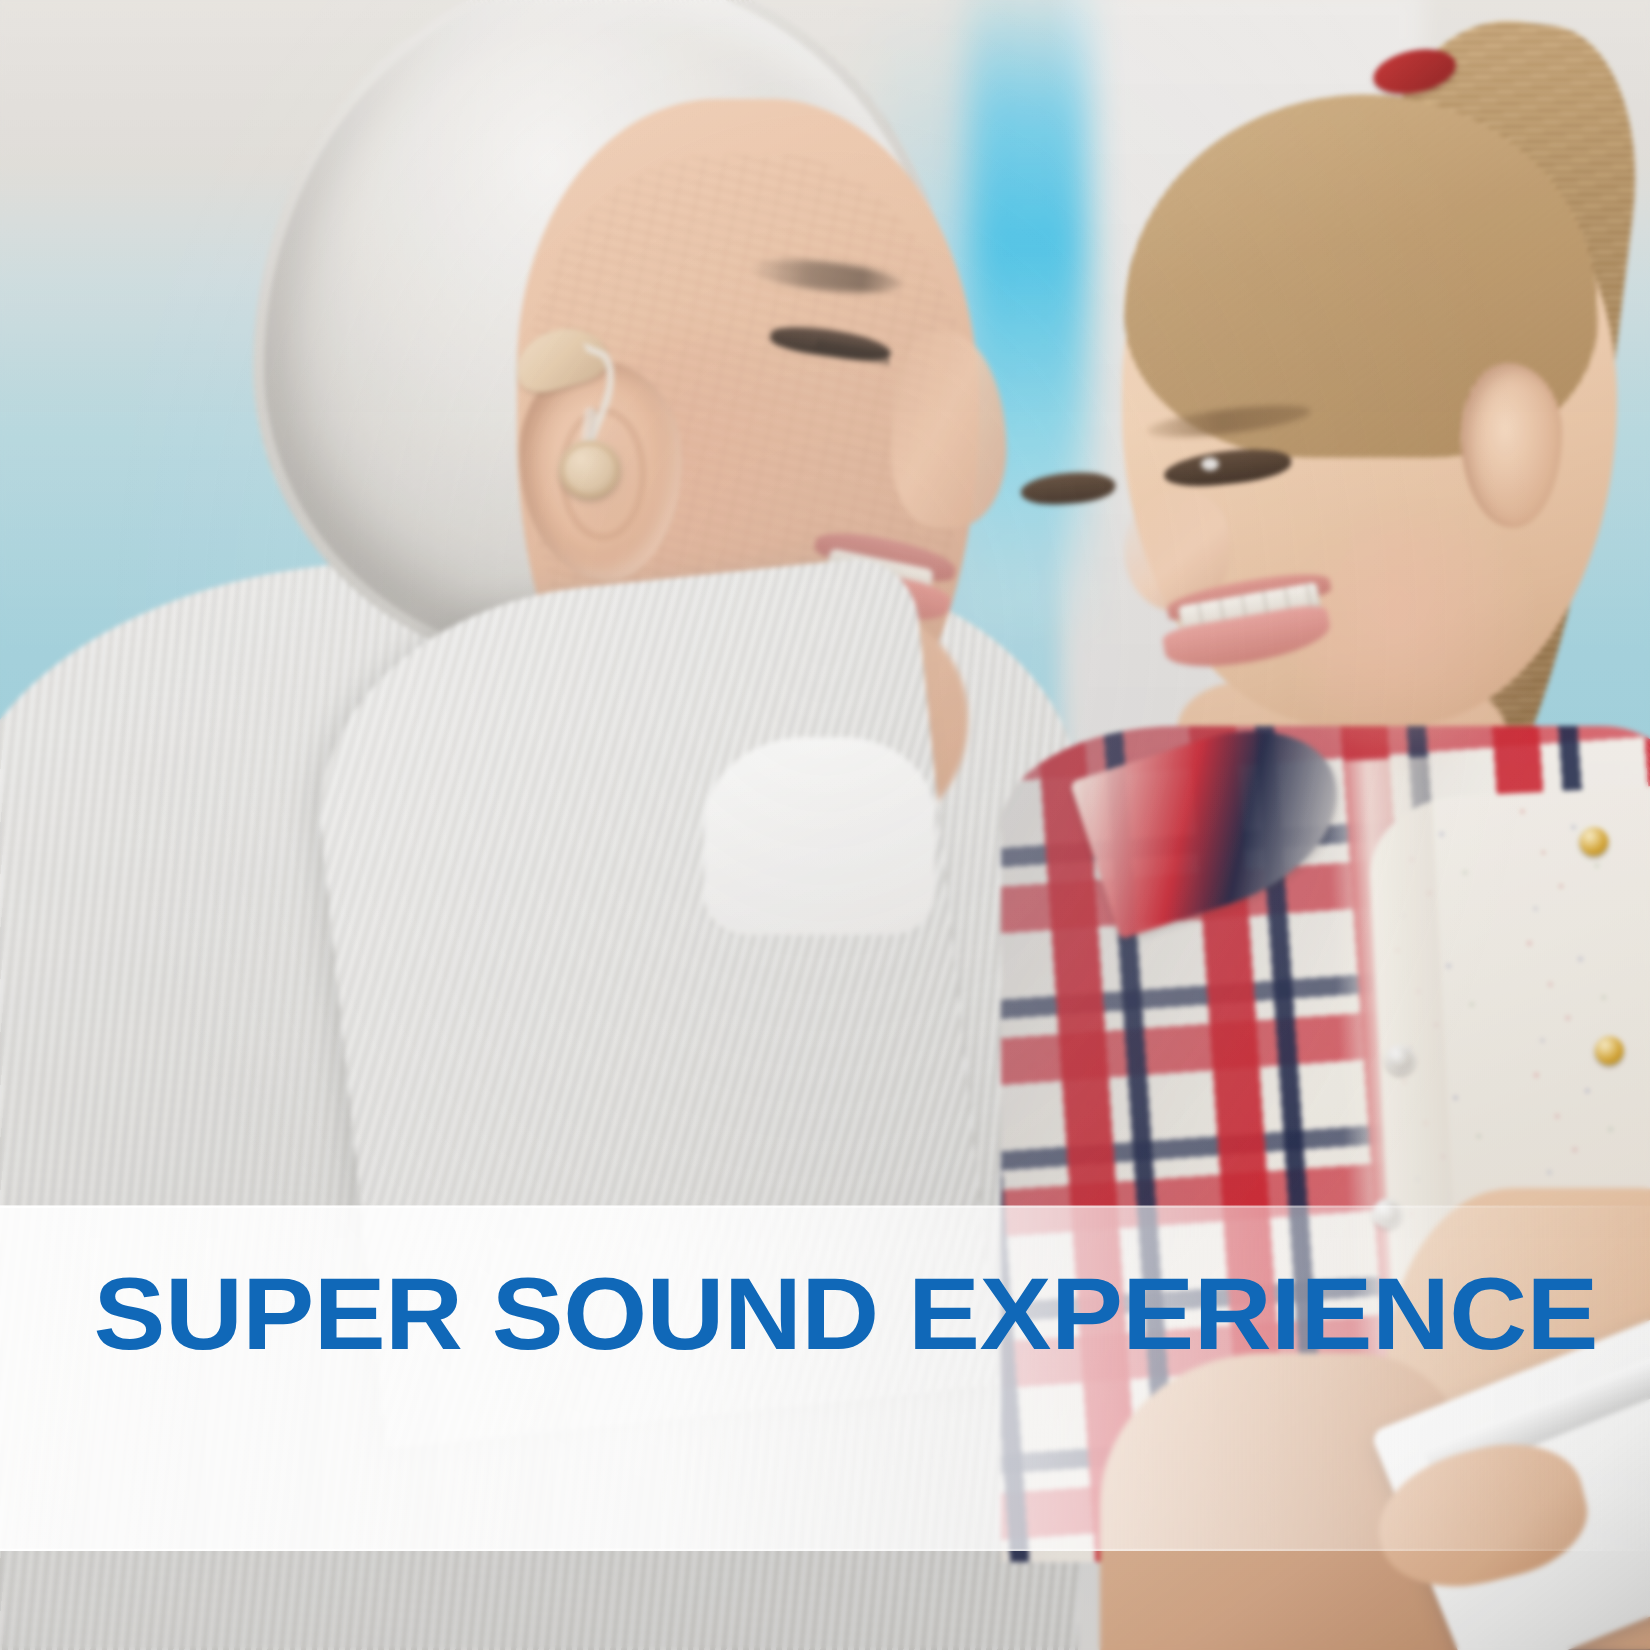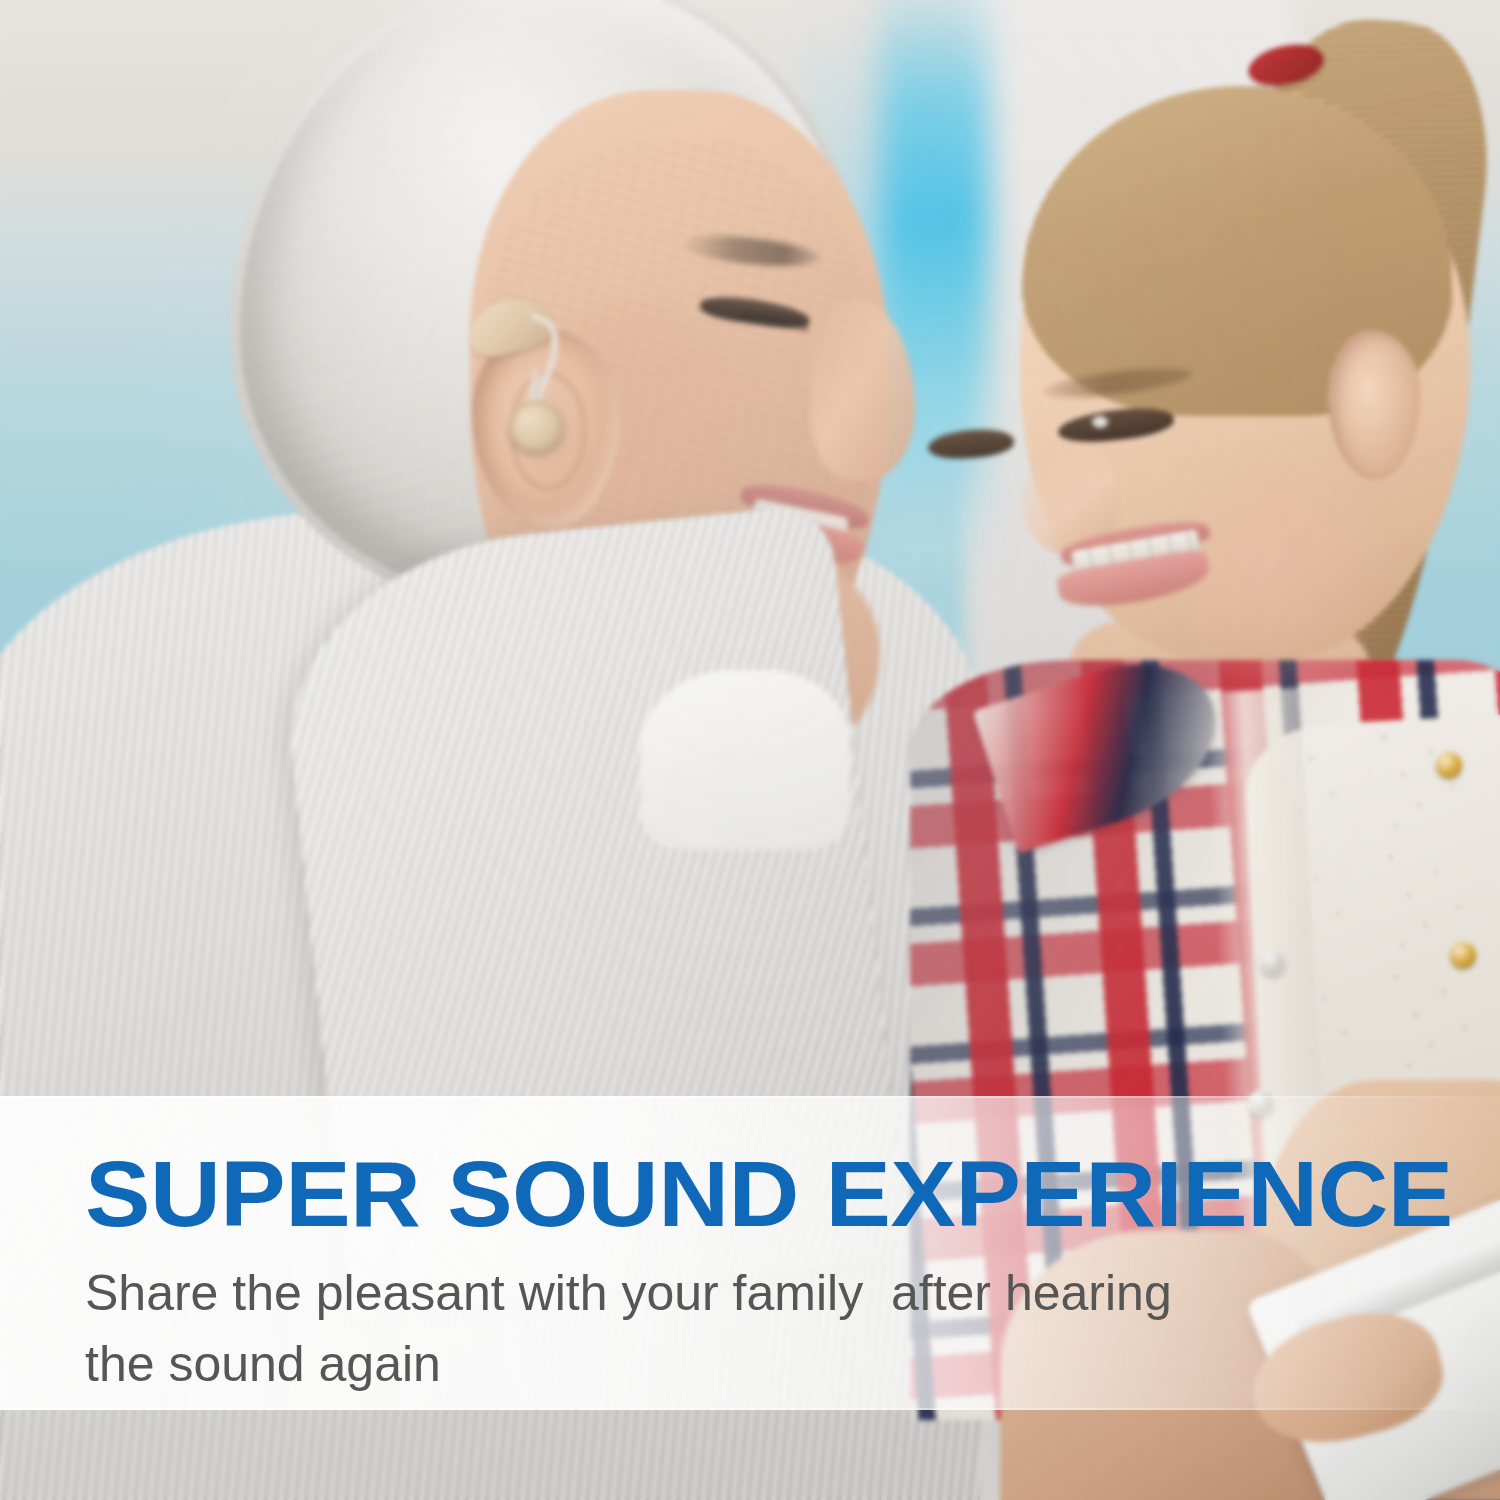--- a/index.html
+++ b/index.html
@@ -708,15 +708,14 @@
 
   <div class="photo-soften"></div>
   <div class="photo-grade"></div>
 
   <div class="overlay-band"></div>
   <div class="overlay-line-top"></div>
   <div class="overlay-line-bot"></div>
 
   <div class="headline">SUPER SOUND EXPERIENCE</div>
 
-  <div class="subline">Share the pleasant with your family  after hearing the sound again</div>
 
 </div>
 
 </body></html>

